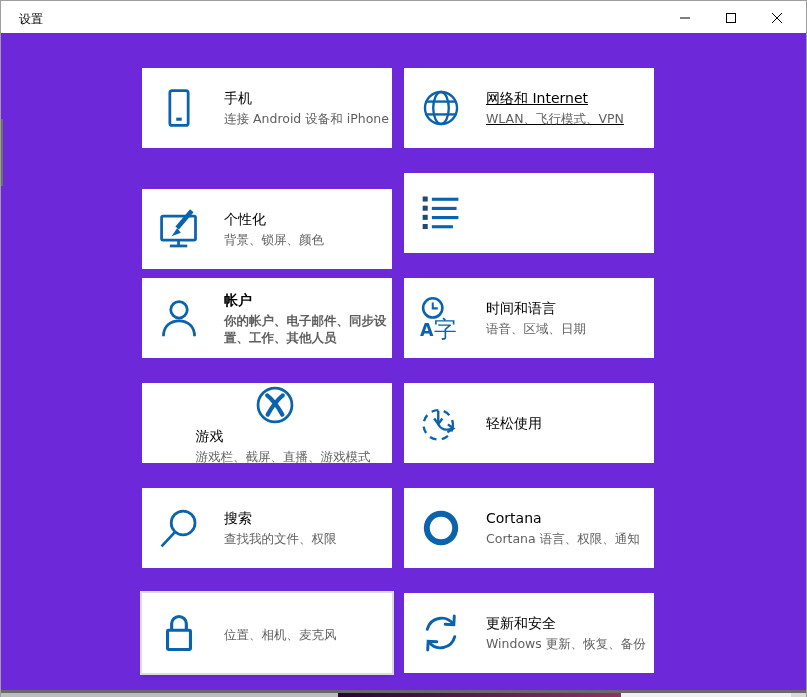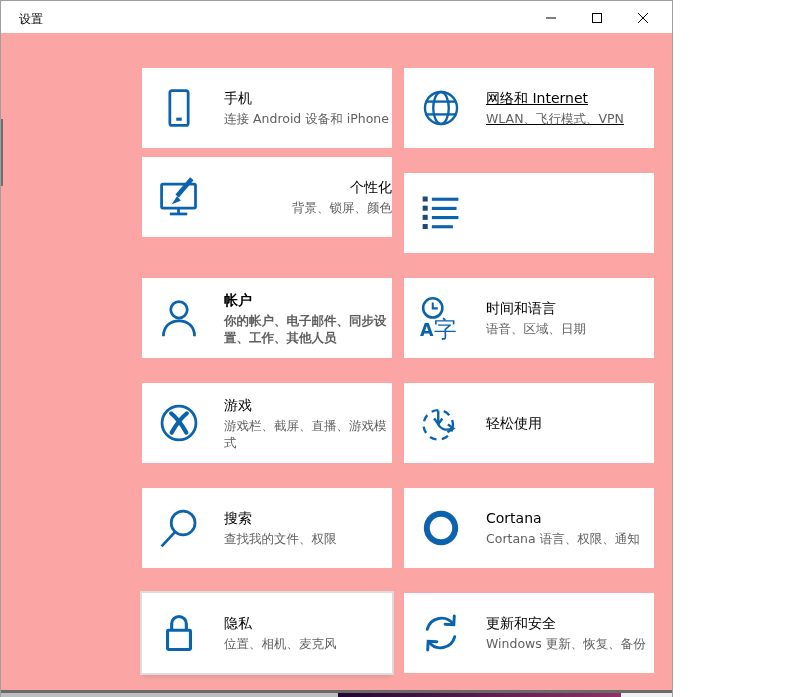--- a/index.html
+++ b/index.html
@@ -1,18 +1,18 @@
 <!DOCTYPE html>
 <html><head>
 <meta charset="utf-8">
 <style>
   html,body{margin:0;padding:0;background:#fff;}
   .screen{
-    position:relative;width:673px;height:697px;box-sizing:border-box;
-    background:#fca5a5;overflow:hidden;
+    position:relative;width:807px;height:697px;box-sizing:border-box;
+    background:#6d28d9;overflow:hidden;
     border-left:1px solid var(--win-border);border-right:1px solid var(--win-border);
     border-top:1px solid var(--win-border);
     font-family:"DejaVu Sans","Liberation Sans",sans-serif;
   }
   
   .titlebar{position:absolute;left:0;top:0;width:100%;height:32px;background:#fff;}
   .title{position:absolute;left:18px;top:10px;font-size:12px;color:#000;}
   .caption-buttons{position:absolute;right:6px;top:1px;display:flex;}
   .cap-btn{width:46px;height:31px;display:flex;align-items:center;justify-content:center;background:transparent;border:none;padding:0;cursor:default;}
   .cap-btn svg{display:block;}
@@ -108,21 +108,21 @@
             <ellipse cx="24" cy="24" rx="8.5" ry="17.5"></ellipse>
             <line x1="7.5" y1="17" x2="40.5" y2="17"></line>
             <line x1="7.5" y1="31" x2="40.5" y2="31"></line>
           </svg>
         </span>
       <span class="tile-text">
         <span class="tile-title">网络和 Internet</span>
         <span class="tile-sub">WLAN、飞行模式、VPN</span>
       </span>
     </div>
-      <div class="tile" style="left: 141px; top: 156px; text-align: right;">
+      <div class="tile" style="left: 141px; top: 188px;">
       <span class="tile-icon">
           <svg viewBox="0 0 48 48" fill="none" stroke="currentColor">
             <rect x="5" y="10" width="37" height="26" rx="1.5" stroke-width="3"></rect>
             <line x1="23.5" y1="36" x2="23.5" y2="42" stroke-width="3"></line>
             <line x1="14" y1="42.5" x2="33" y2="42.5" stroke-width="3"></line>
             <line x1="38" y1="4" x2="22" y2="23" stroke-width="5"></line>
             <path d="M22 23 l-6 9 10-4 z" fill="currentColor" stroke="none"></path>
           </svg>
         </span>
       <span class="tile-text">
@@ -167,21 +167,21 @@
             <path d="M15 7 v6.5 h5.5" stroke-width="2.2"></path>
             <text x="1" y="44" font-size="19" font-weight="bold" fill="currentColor" stroke="none" font-family="DejaVu Sans, sans-serif">A</text>
             <text x="16" y="45" font-size="25" fill="currentColor" stroke="none">字</text>
           </svg>
         </span>
       <span class="tile-text">
         <span class="tile-title">时间和语言</span>
         <span class="tile-sub">语音、区域、日期</span>
       </span>
     </div>
-      <div class="tile" style="left: 141px; top: 382px;">
+      <div class="tile" style="left: 141px; top: 382px; flex-direction: column;">
       <span class="tile-icon">
           <svg viewBox="0 0 48 48" fill="none" stroke="currentColor">
             <circle cx="24" cy="24" r="18.5" stroke-width="3"></circle>
             <path d="M15.5 13.5 c7 5.5 11.5 12 16.5 21" stroke-width="4.6" stroke-linecap="round"></path>
             <path d="M32.5 13.5 c-7 5.5-11.5 12-16.5 21" stroke-width="4.6" stroke-linecap="round"></path>
           </svg>
         </span>
       <span class="tile-text">
         <span class="tile-title">游戏</span>
         <span class="tile-sub">游戏栏、截屏、直播、游戏模式</span>
@@ -225,21 +225,20 @@
       </span>
     </div>
       <div class="tile focused" style="left: 141px; top: 592px;">
       <span class="tile-icon">
           <svg viewBox="0 0 48 48" fill="none" stroke="currentColor" stroke-width="3.4">
             <path d="M16 21 v-7 a8 8 0 0 1 16 0 v7"></path>
             <rect x="11.5" y="21" width="25" height="21" rx="1"></rect>
           </svg>
         </span>
       <span class="tile-text">
-        <span class="tile-title">隐私</span>
         <span class="tile-sub">位置、相机、麦克风</span>
       </span>
     </div>
       <div class="tile" style="left: 403px; top: 592px;">
       <span class="tile-icon">
           <svg viewBox="0 0 48 48" fill="none" stroke="currentColor" stroke-width="3.2" stroke-linecap="round">
             <path d="M9 20 a16 16 0 0 1 28.5-5.5"></path>
             <path d="M38.5 5.5 l-0.5 9.5 -9.5 -0.5"></path>
             <path d="M39 28 a16 16 0 0 1 -28.5 5.5"></path>
             <path d="M9.5 42.5 l0.5-9.5 9.5 0.5"></path>

